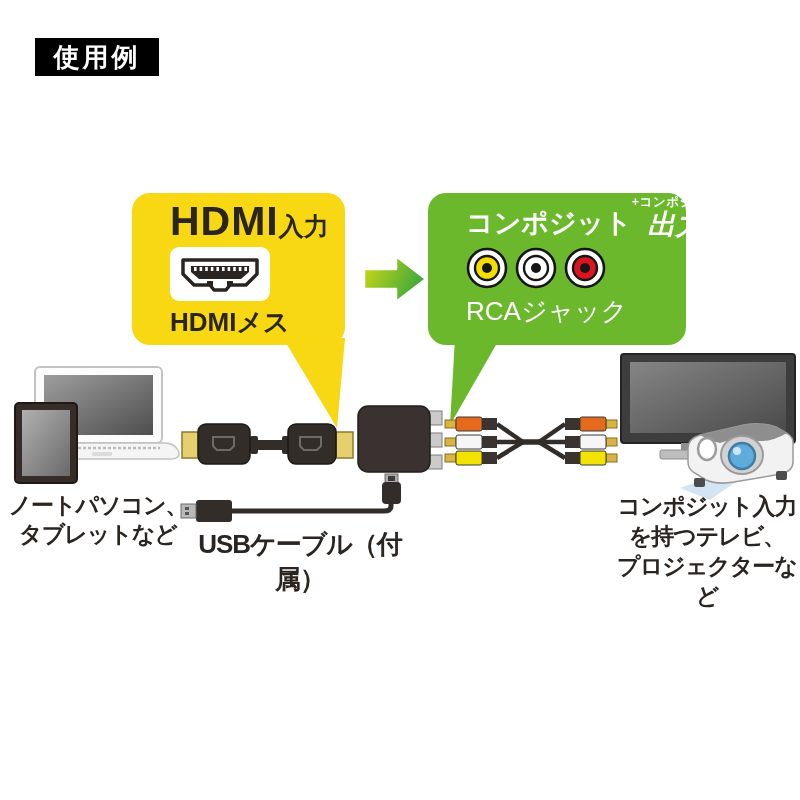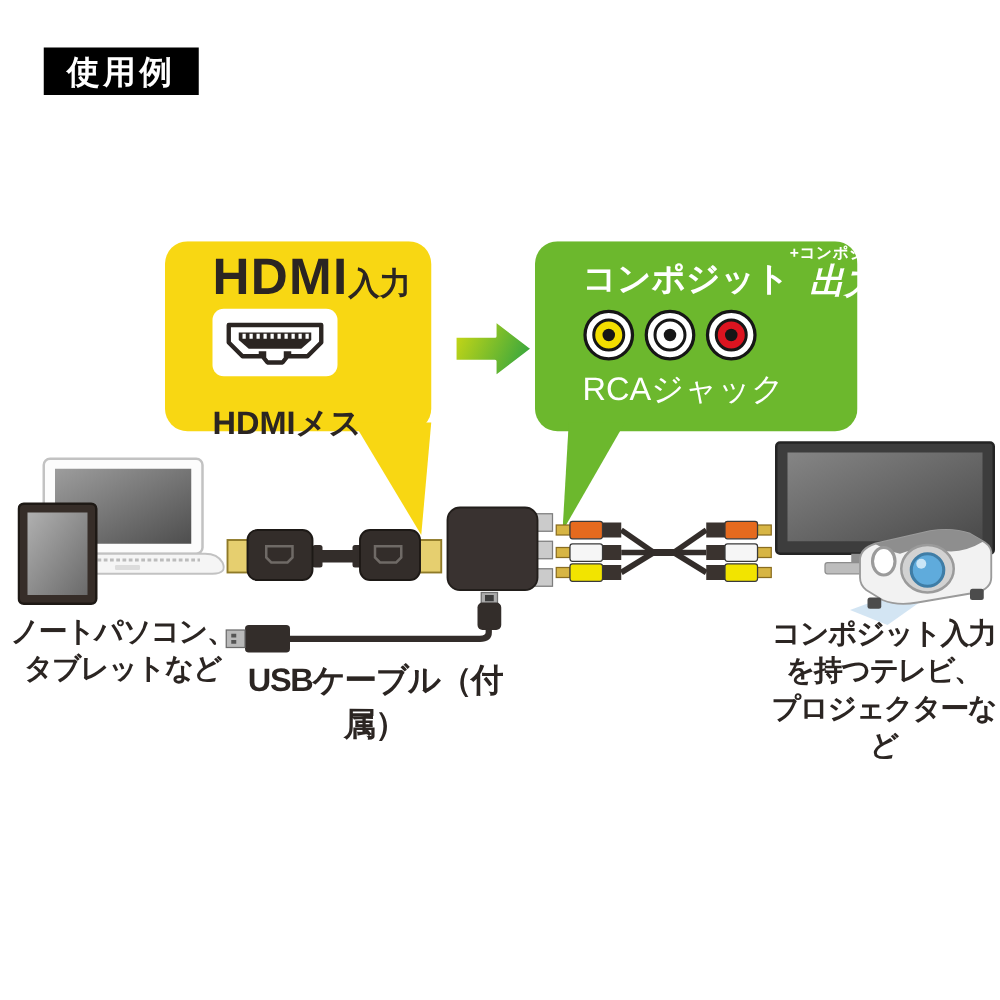--- a/index.html
+++ b/index.html
@@ -23,21 +23,21 @@
   .callout-yellow .callout-content{width:213px;}
   .callout-green .callout-content{width:258px;}
 
   .hdmi-title{margin-top:5px;color:#2b2522;font-weight:bold;display:flex;align-items:baseline;}
   .t-big{font-size:41px;letter-spacing:1px;}
   .t-sub{font-size:25px;}
   .hdmi-port{
     width:100px;height:54px;background:#ffffff;border-radius:9px;margin-top:2px;
     display:flex;align-items:center;justify-content:center;
   }
-  .hdmi-caption{font-size:26px;font-weight:bold;color:#2b2522;margin-top:20px;}
+  .hdmi-caption{font-size:26px;font-weight:bold;color:#2b2522;margin-top:4px;}
 
   .comp-title{margin-top:3px;color:#ffffff;font-weight:bold;display:flex;align-items:flex-end;justify-content:center;}
   .comp-main{font-size:27px;line-height:1.1;}
   .t-stack{display:flex;flex-direction:column;align-items:center;line-height:1;}
   .t-sup{font-size:12.5px;font-weight:bold;letter-spacing:0.5px;margin-bottom:2px;}
   .t-out{font-size:28px;font-style:italic;}
   .jacks{margin-top:7px;}
   .comp-caption{font-size:26px;font-weight:normal;color:#ffffff;margin-top:4px;}
 
   .illus{position:absolute;}

